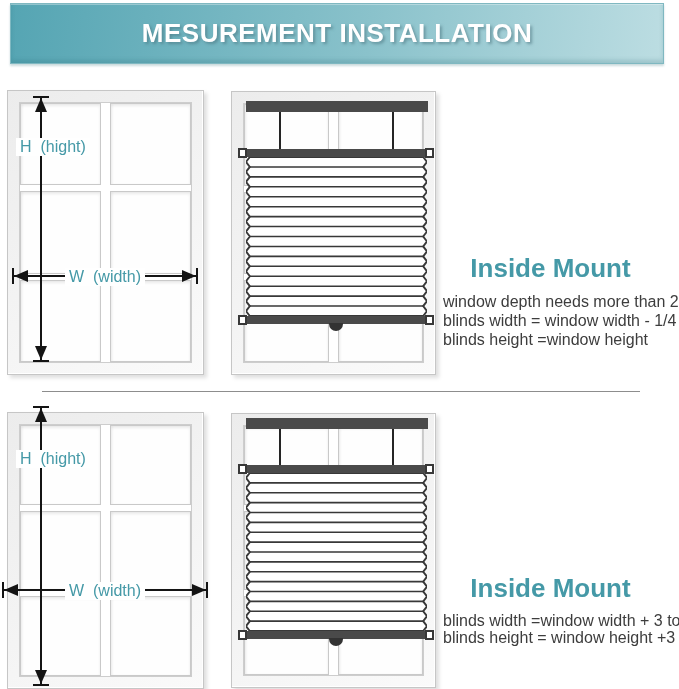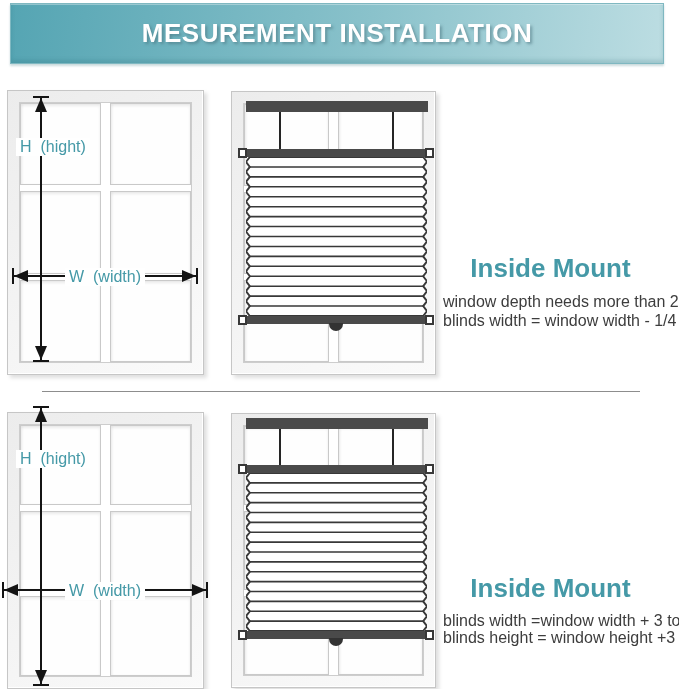--- a/index.html
+++ b/index.html
@@ -180,20 +180,21 @@
     <span class="head-r"></span>
     <span class="cap r"></span>
     <span class="dim-label">W &nbsp;(width)</span>
   </div>
 
   <div class="mount-text s1">
     <h2 class="mount-title">Inside Mount</h2>
     <div class="mount-lines">
       <p>window depth needs more than 2 inches</p>
       <p>blinds width = window width - 1/4 inch</p>
+      <p>blinds height =window height</p>
     </div>
   </div>
 
   <div class="divider"></div>
 
   <div class="window plain s2">
     <div class="panes">
       <div class="pane"></div>
       <div class="pane"></div>
       <div class="pane"></div>

